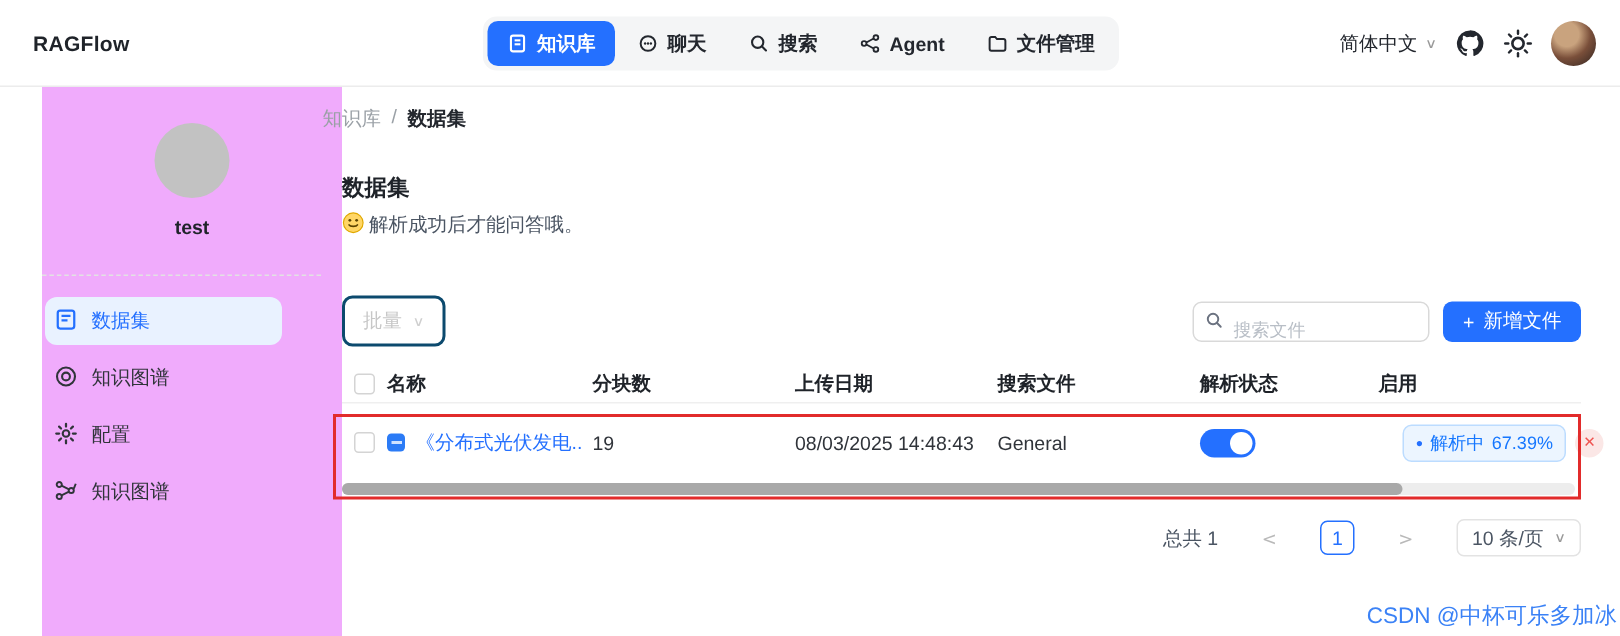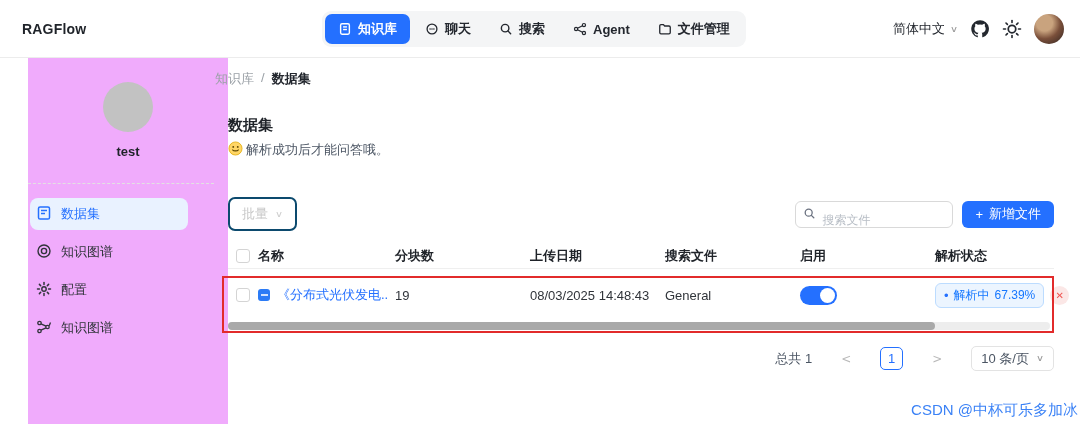--- a/index.html
+++ b/index.html
@@ -292,22 +292,22 @@
 
     <div class="table">
       <div class="thead">
         <div class="c0">
             <div class="checkbox"></div>
           </div>
         <div class="th c1">名称</div>
         <div class="th c2">分块数</div>
         <div class="th c3">上传日期</div>
         <div class="th c4">搜索文件</div>
+        <div class="th c6">解析状态</div>
         <div class="th c5">启用</div>
-        <div class="th c6">解析状态</div>
       </div>
 
       <div class="trow">
         <div class="c0">
             <div class="checkbox"></div>
           </div>
         <div class="c1 name-cell">
           <span class="file-ic"></span>
           <span class="doc-link">《分布式光伏发电...</span>
         </div>

